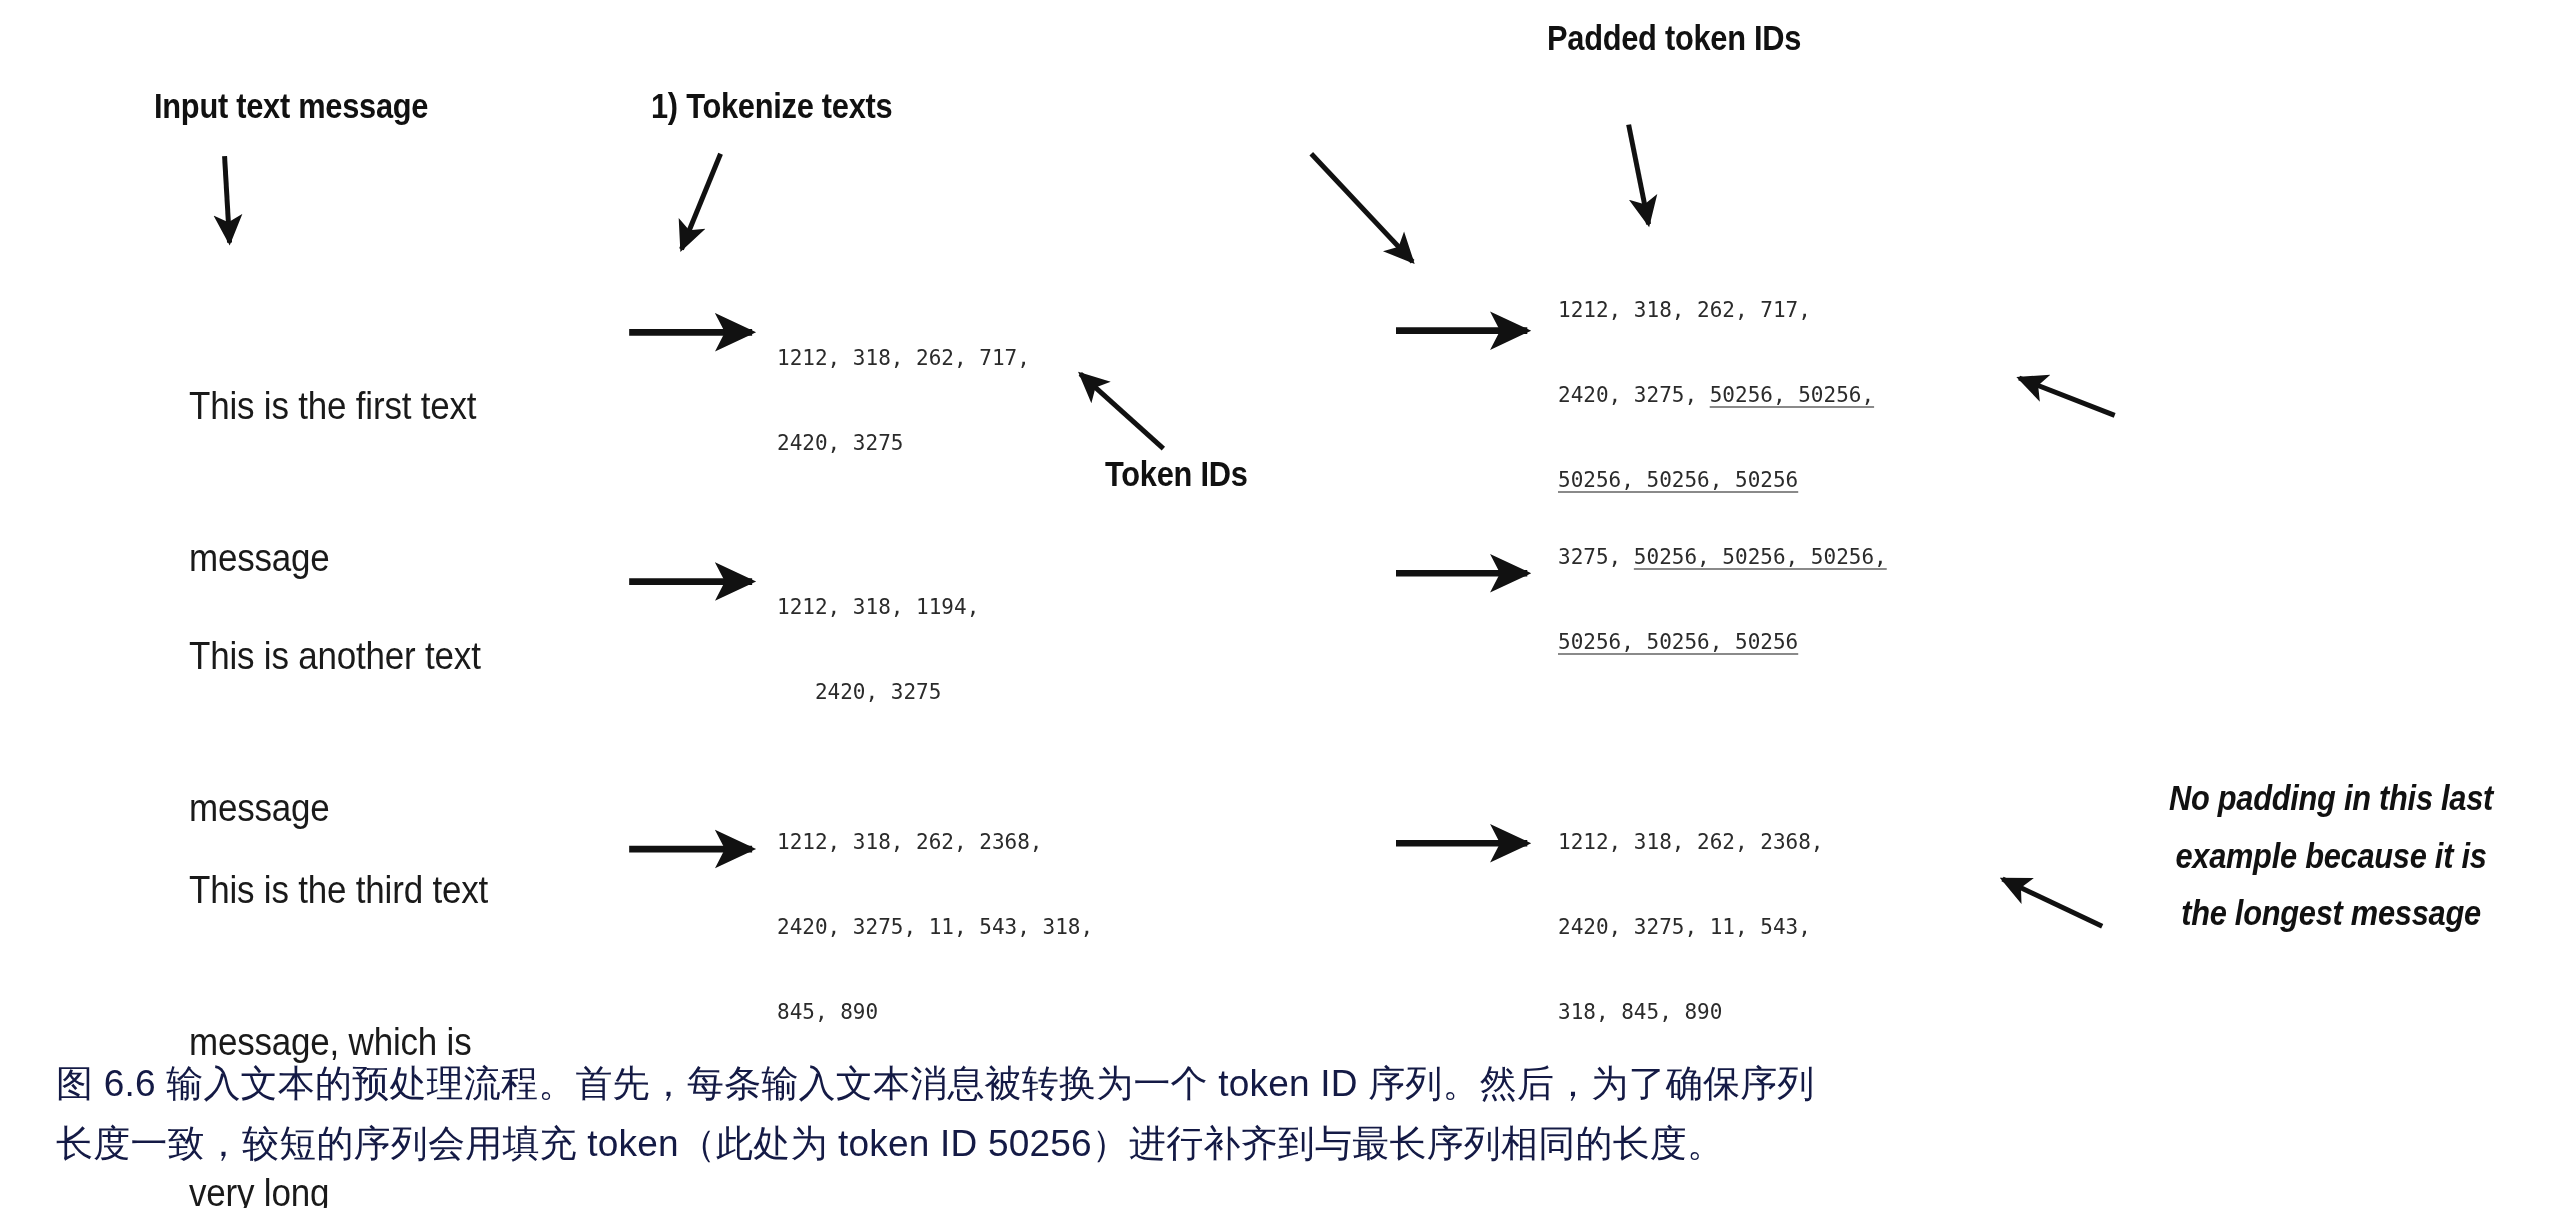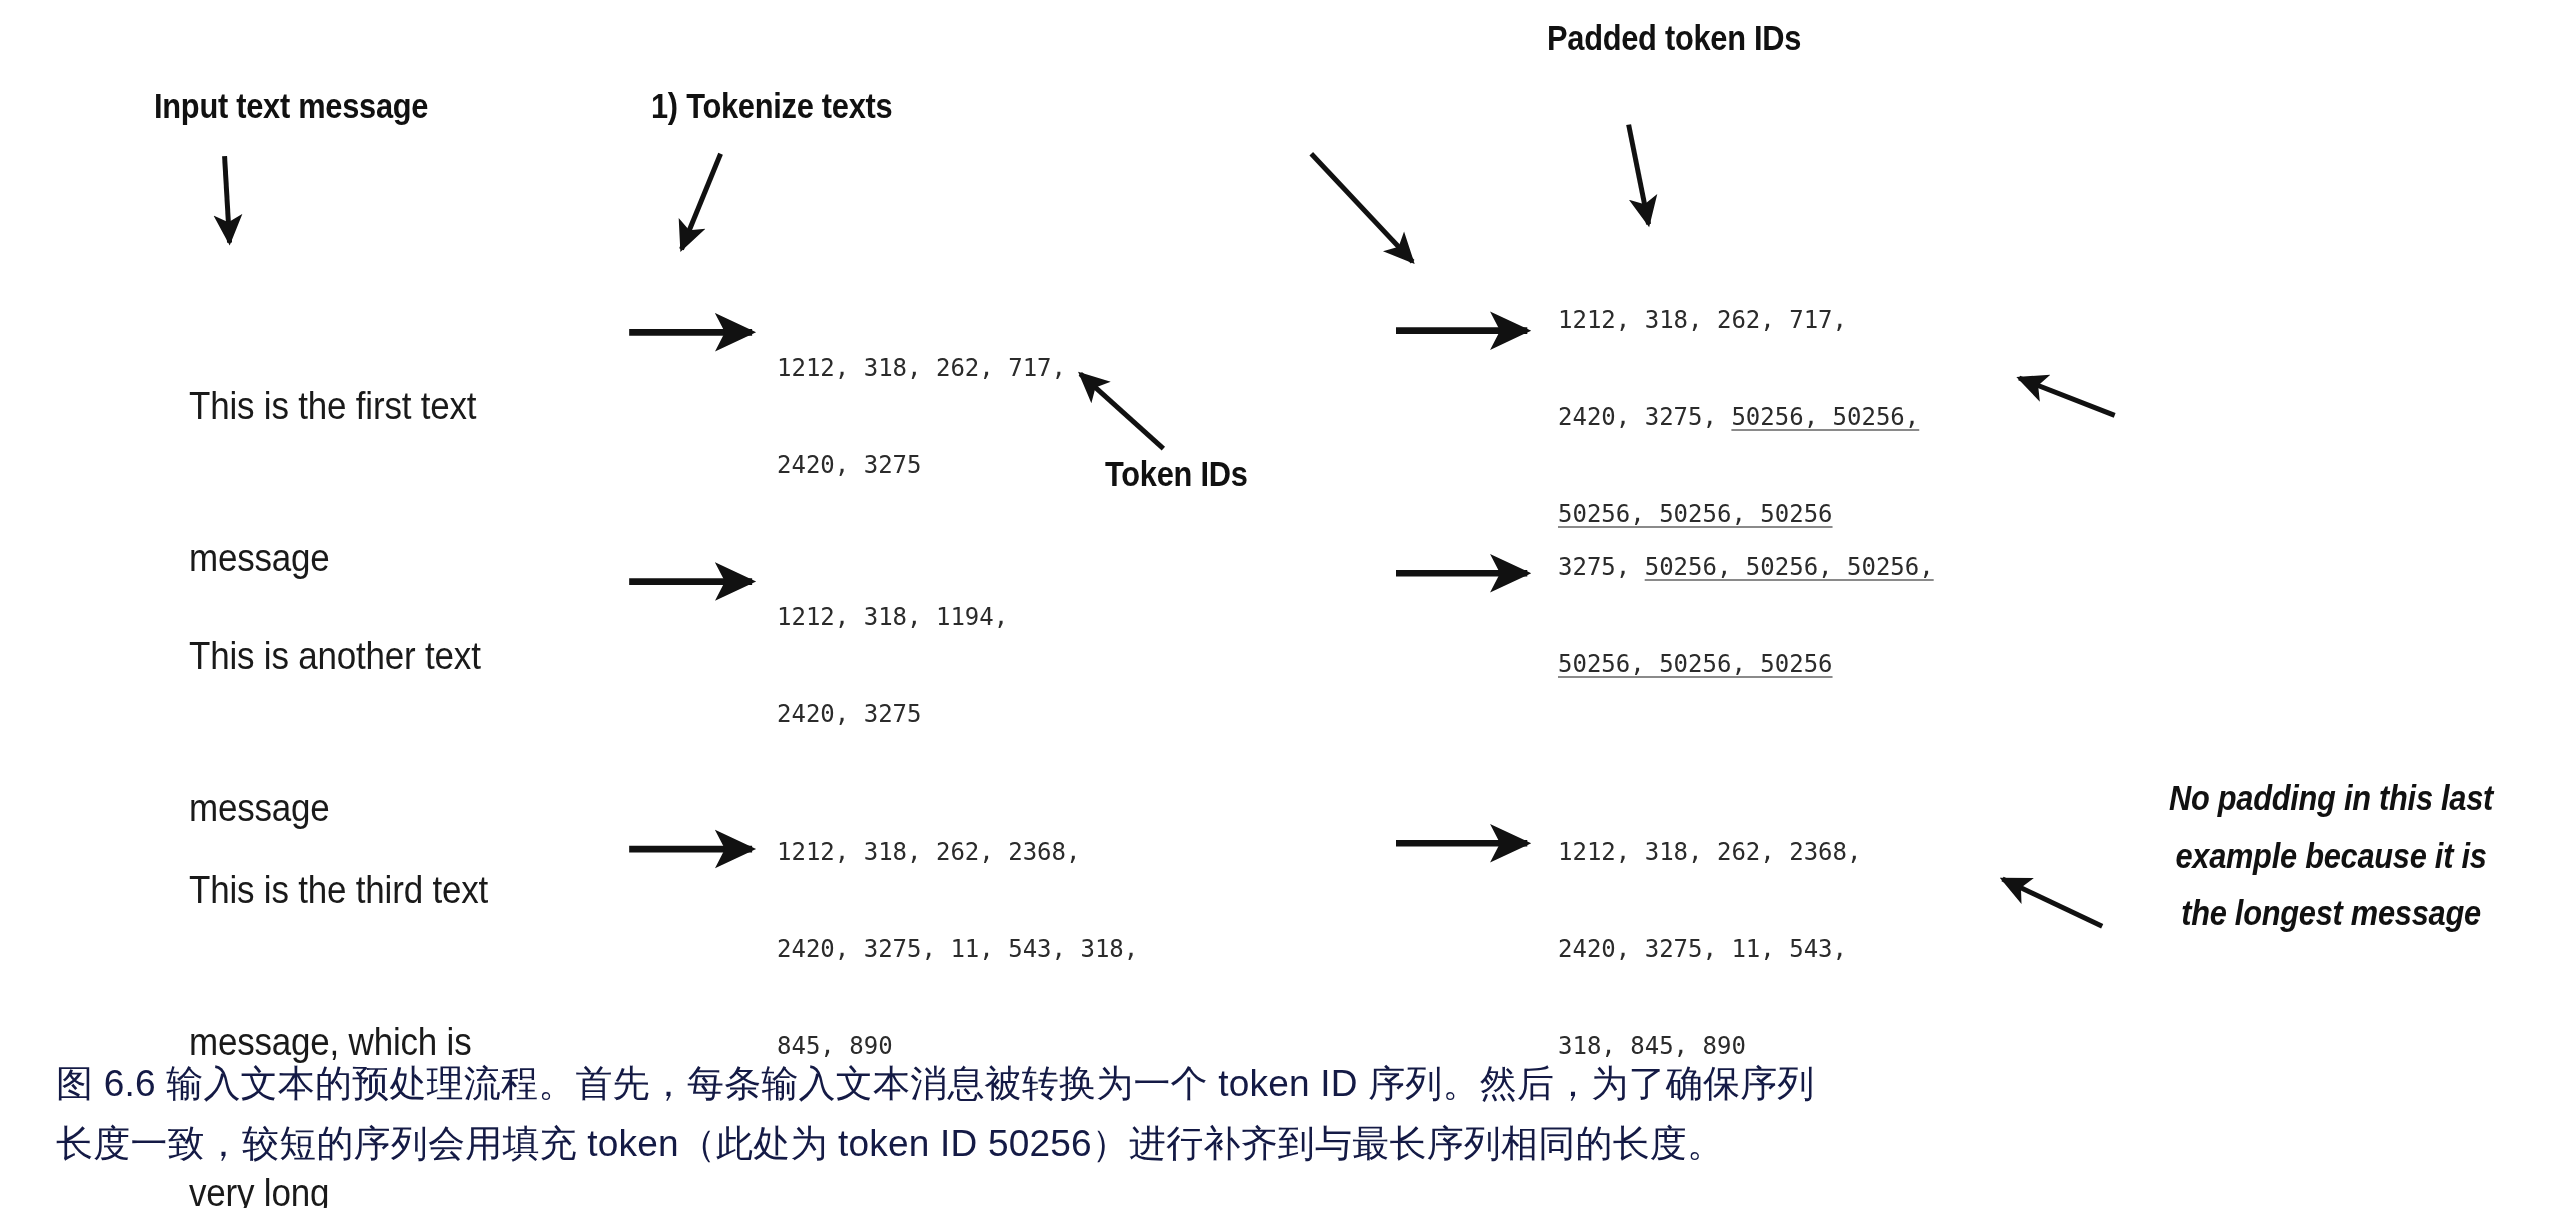--- a/index.html
+++ b/index.html
@@ -50,21 +50,21 @@
     transform: scaleX(0.92);
     transform-origin: left top;
     white-space: pre;
   }
 
   
   .mono {
     font-family: "DejaVu Sans Mono", "Liberation Mono", monospace;
     font-weight: normal;
     color: #2b2b2b;
-    font-size: 24px;
+    font-size: 21px;
     line-height: 1.35;
     white-space: pre;
   }
   .mono .pad {
     text-decoration: underline;
     text-decoration-color: #8a8a8a;
     text-underline-offset: 4.2px;
     text-decoration-thickness: 1.7px;
   }
 
@@ -149,21 +149,21 @@
   </div>
 
   <div class="abs anno" style="left:1105px; top:453px;">Token IDs</div>
 
 
   <div class="abs msg" style="left:189px; top:530px; width:432px;">
     <div>This is another text</div>
     <div>message</div>
   </div>
 
-  <div class="abs mono" style="left:777px; top:536px;">
+  <div class="abs mono" style="left:777px; top:536px;text-align:center;">
     <div>1212, 318, 1194,</div>
     <div>2420, 3275</div>
   </div>
 
   <div class="abs mono" style="left:1558px; top:486px;">
     <div><span>3275, </span><span class="pad">50256, 50256, 50256,</span></div>
     <div><span></span><span class="pad">50256, 50256, 50256</span></div>
   </div>
 
   <div class="abs msg" style="left:189px; top:764px; width:465px;">

